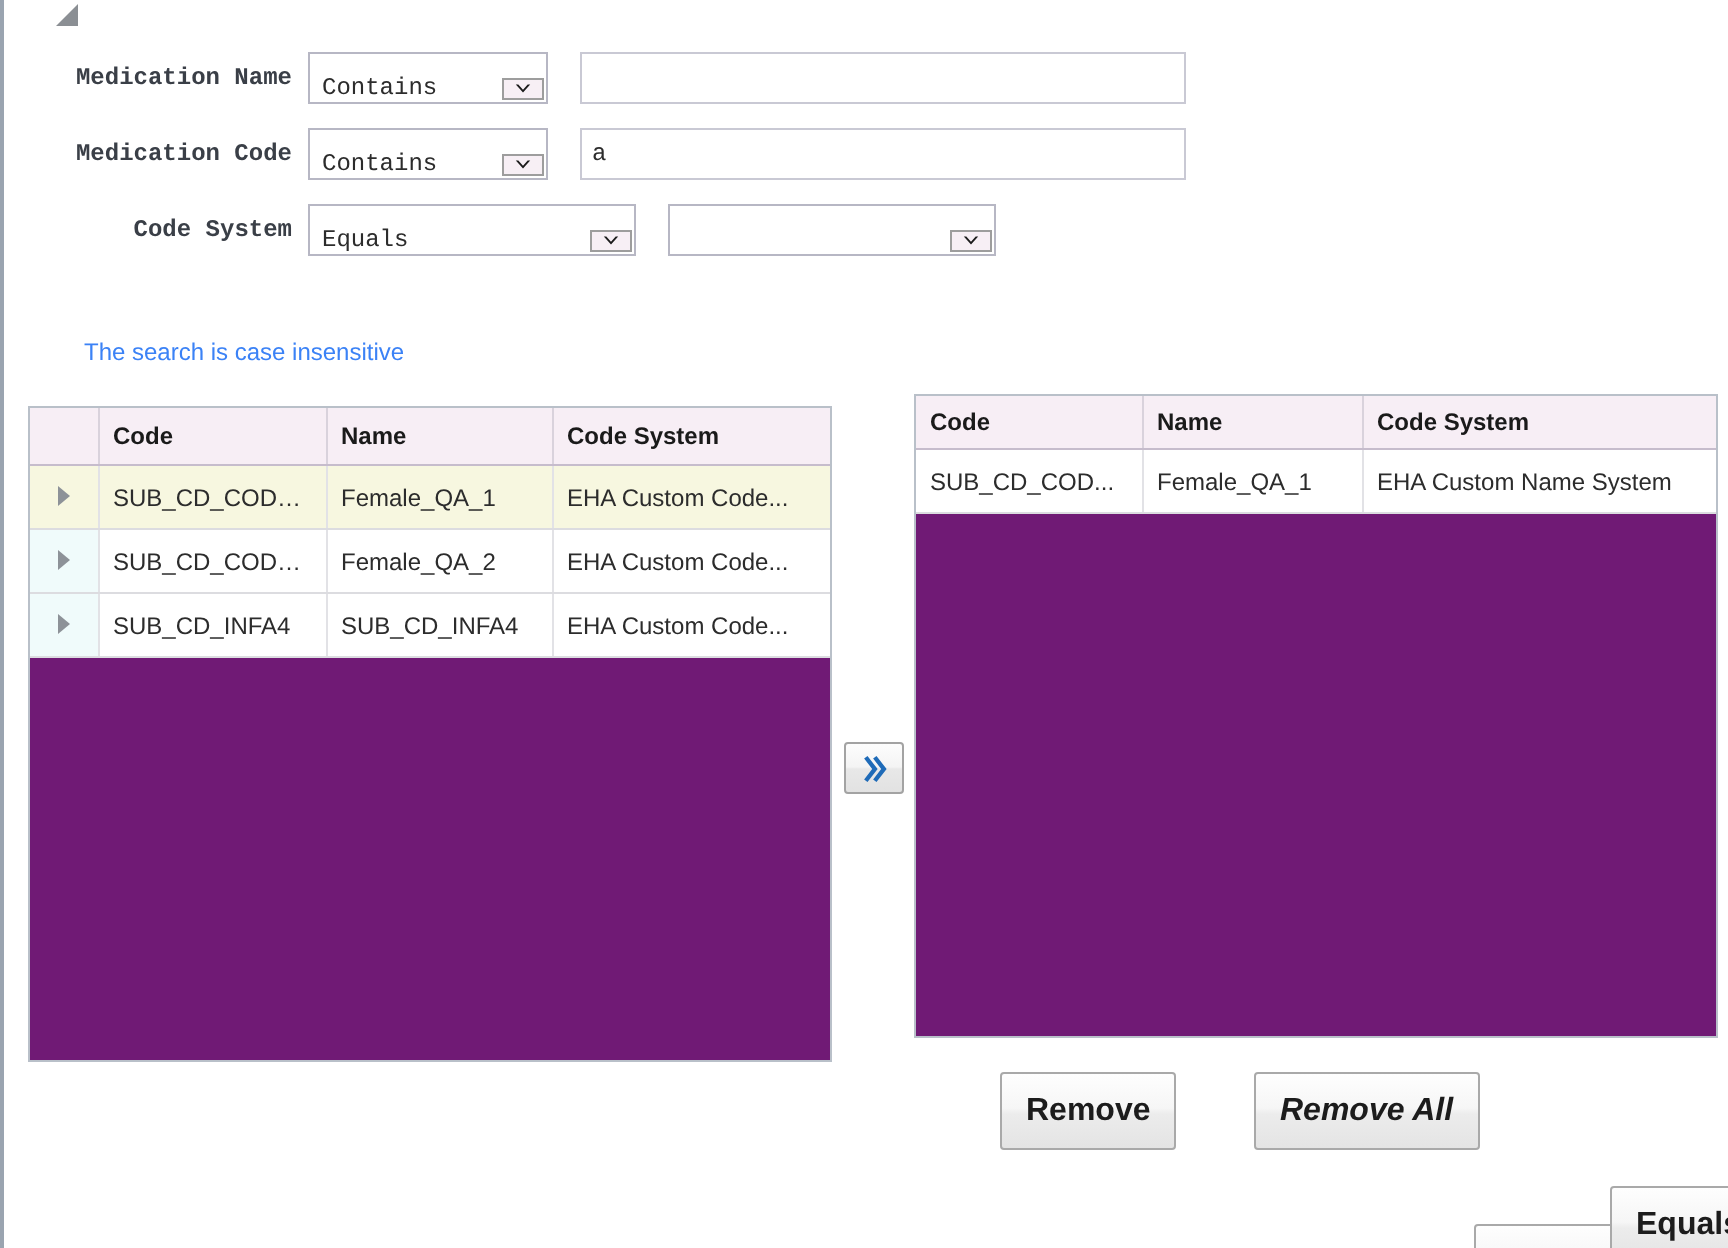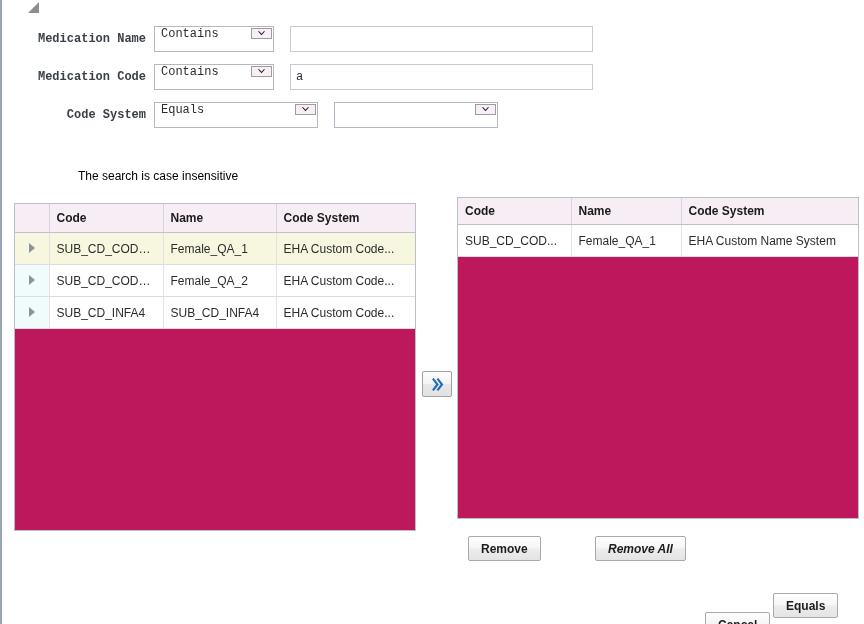--- a/index.html
+++ b/index.html
@@ -61,21 +61,21 @@
     box-sizing: border-box;
     font-weight: bold;
     font-size: 12px;
     color: #3a3f47;
     white-space: nowrap;
   }
 
   
   .adf-select {
     display: inline-flex;
-    align-items: flex-start;
+    align-items: flex-end;
     height: 26px;
     border: 1px solid #b7b7c4;
     background: #ffffff;
     box-sizing: border-box;
     cursor: pointer;
     user-select: none;
   }
   .adf-select .sel-value {
     display: flex;
     align-items: center;
@@ -124,30 +124,29 @@
   .op-select-eq    { width: 164px; }
   .text-wide       { width: 303px; }
   .value-select    { width: 164px; }
 
   
   #search-hint {
     position: absolute;
     left: 40px;
     top: 169px;
     font-size: 12px;
-    color: #000000;
-    margin-left: 36px;
+    color: #3b82f6;
   }
 
   
   .grid {
     position: absolute;
     box-sizing: border-box;
     border: 1px solid #b9c0c9;
-    background: #be185d;
+    background: #701a75;
     overflow: hidden;
   }
   #available-grid {
     left: 12px;
     top: 203px;
     width: 402px;
     height: 328px;
   }
   #selected-grid {
     left: 455px;
@@ -222,33 +221,34 @@
     align-items: center;
     justify-content: center;
     cursor: pointer;
   }
 
   
   .btn {
     display: inline-flex;
     align-items: center;
     justify-content: center;
-    height: 25px;
+    height: 39px;
     padding: 0 12px;
     box-sizing: border-box;
     border: 1px solid #a9a9a9;
     border-radius: 2px;
     background: linear-gradient(to bottom, #fefefe 0%, #f6f6f6 46%, #ececec 54%, #e4e4e4 100%);
     font-family: "Liberation Sans", sans-serif;
-    font-size: 12px;
+    font-size: 16px;
     font-weight: bold;
     color: #1c1c1c;
     cursor: pointer;
     white-space: nowrap;
     user-select: none;
+    margin-left: 32px;
   }
   #remove-button     { position: absolute; left: 466px;  top: 536px; min-width: 63px; }
   #remove-all-button { position: absolute; left: 593px;  top: 536px; min-width: 85px; font-style: italic; }
   #cancel-button     { position: absolute; left: 703px;  top: 612px; min-width: 58px; }
   #submit-button     { position: absolute; left: 771px;  top: 593px; min-width: 62px; }
 </style>
 </head>
 <body>
 
 <div id="dialog-root">

